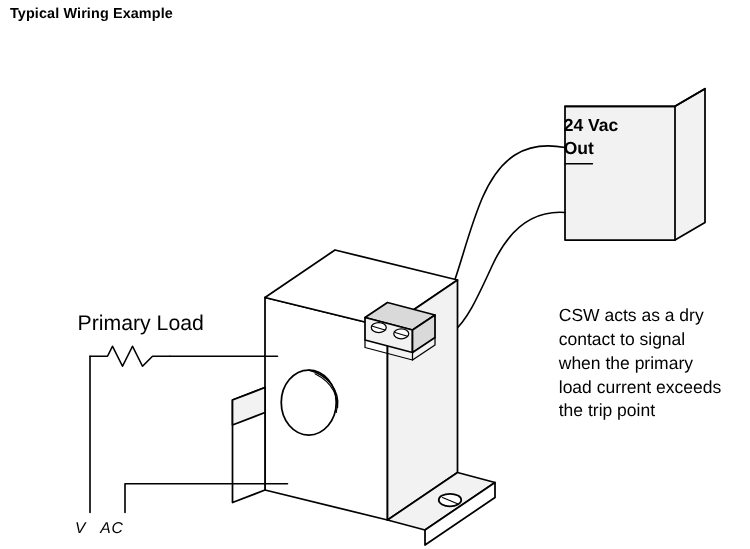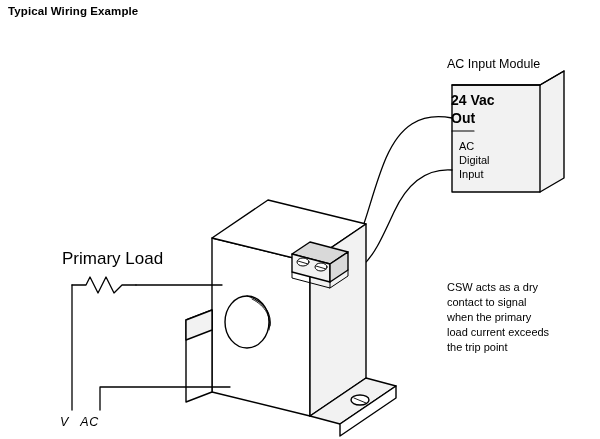--- a/index.html
+++ b/index.html
@@ -63,23 +63,22 @@
   #label-vac {
     left: 60px;
     top: 415px;
     font-size: 12.5px;
     letter-spacing: 0.5px;
     font-style: italic;
   }
   #label-description {
     left: 447px;
     top: 243px;
-    font-size: 11px;
+    font-size: 14px;
     line-height: 1.36;
-    margin-top: 37px;
   }
 </style>
 </head>
 <body>
 
 <div id="page">
 
   <div class="label" id="title">Typical Wiring Example</div>
 
   <svg id="diagram-svg" viewBox="0 0 600 439">
@@ -140,26 +139,22 @@
 
         <polyline points="136,285 222,285" fill="none" stroke="#000000" stroke-width="1.3"></polyline>
 
         <polyline points="72,285 72,410" fill="none" stroke="#000000" stroke-width="1.3"></polyline>
 
         <polyline points="230,387 100,387 100,410" fill="none" stroke="#000000" stroke-width="1.3"></polyline>
       </g>
     </g>
   </svg>
 
-  <div class="label" id="label-ac-input-module">AC Input Module</div>
   <div class="label" id="label-24vac-out">24 Vac
 Out</div>
-  <div class="label" id="label-ac-digital-input">AC
-Digital
-Input</div>
   <div class="label" id="label-primary-load">Primary Load</div>
   <div class="label" id="label-vac">V   AC</div>
   <div class="label" id="label-description">CSW acts as a dry
 contact to signal
 when the primary
 load current exceeds
 the trip point</div>
 
 </div>
 

